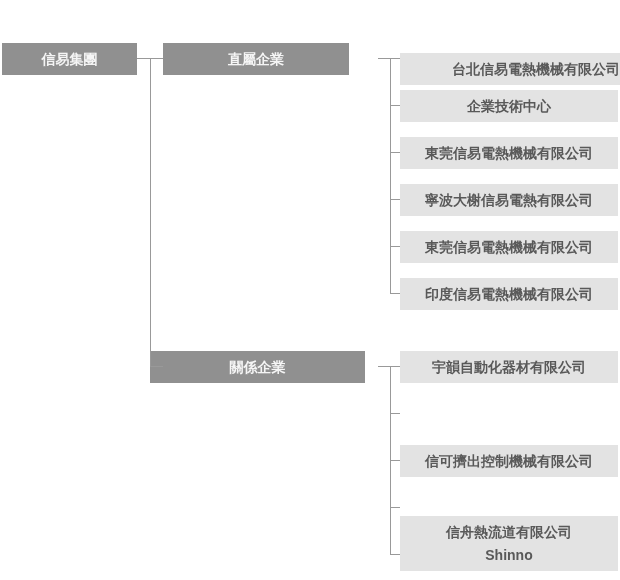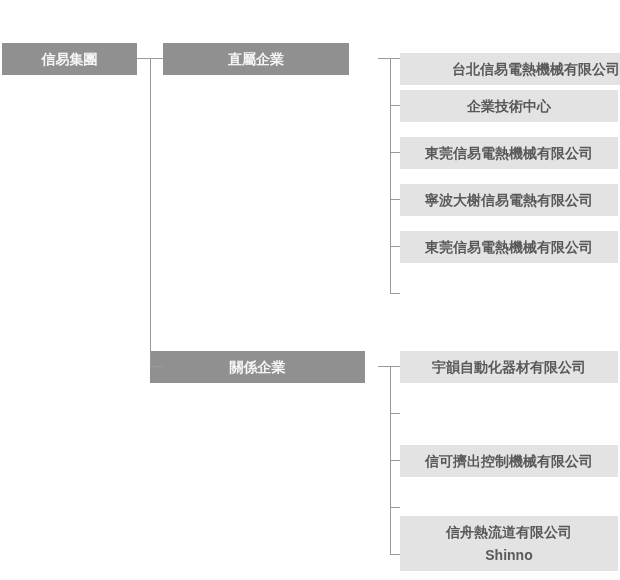--- a/index.html
+++ b/index.html
@@ -103,20 +103,21 @@
 
   <div id="group-direct" class="node header-node">直屬企業</div>
 
   <div id="group-related" class="node header-node">關係企業</div>
 
   <div id="d-co-0" class="node company-node">台北信易電熱機械有限公司</div>
   <div id="d-co-2" class="node company-node">東莞信易電熱機械有限公司</div>
   <div id="d-co-1" class="node company-node">企業技術中心</div>
   <div id="d-co-3" class="node company-node">寧波大榭信易電熱有限公司</div>
   <div id="d-co-4" class="node company-node">東莞信易電熱機械有限公司</div>
+  <div id="d-co-5" class="node company-node">印度信易電熱機械有限公司</div>
 
   <div id="r-co-0" class="node company-node">宇韻自動化器材有限公司</div>
   <div id="r-co-2" class="node company-node">信可擠出控制機械有限公司</div>
   <div id="r-co-3" class="node company-node">信舟熱流道有限公司</div>
   <div id="r-co-4" class="node company-node">Shinno</div>
 
   <div id="root-h" class="line hline"></div>
   <div id="root-v" class="line vline"></div>
   <div id="root-stub-rel" class="line hline"></div>
 

